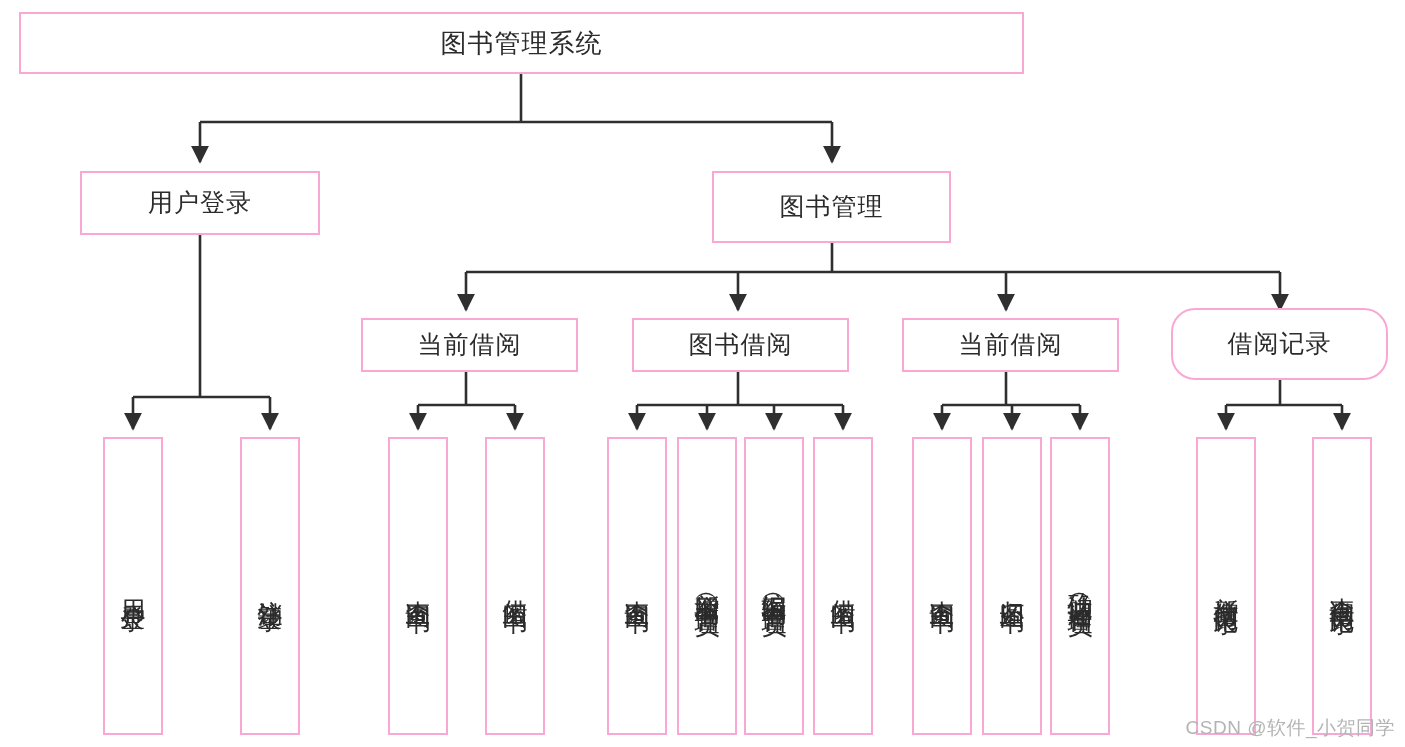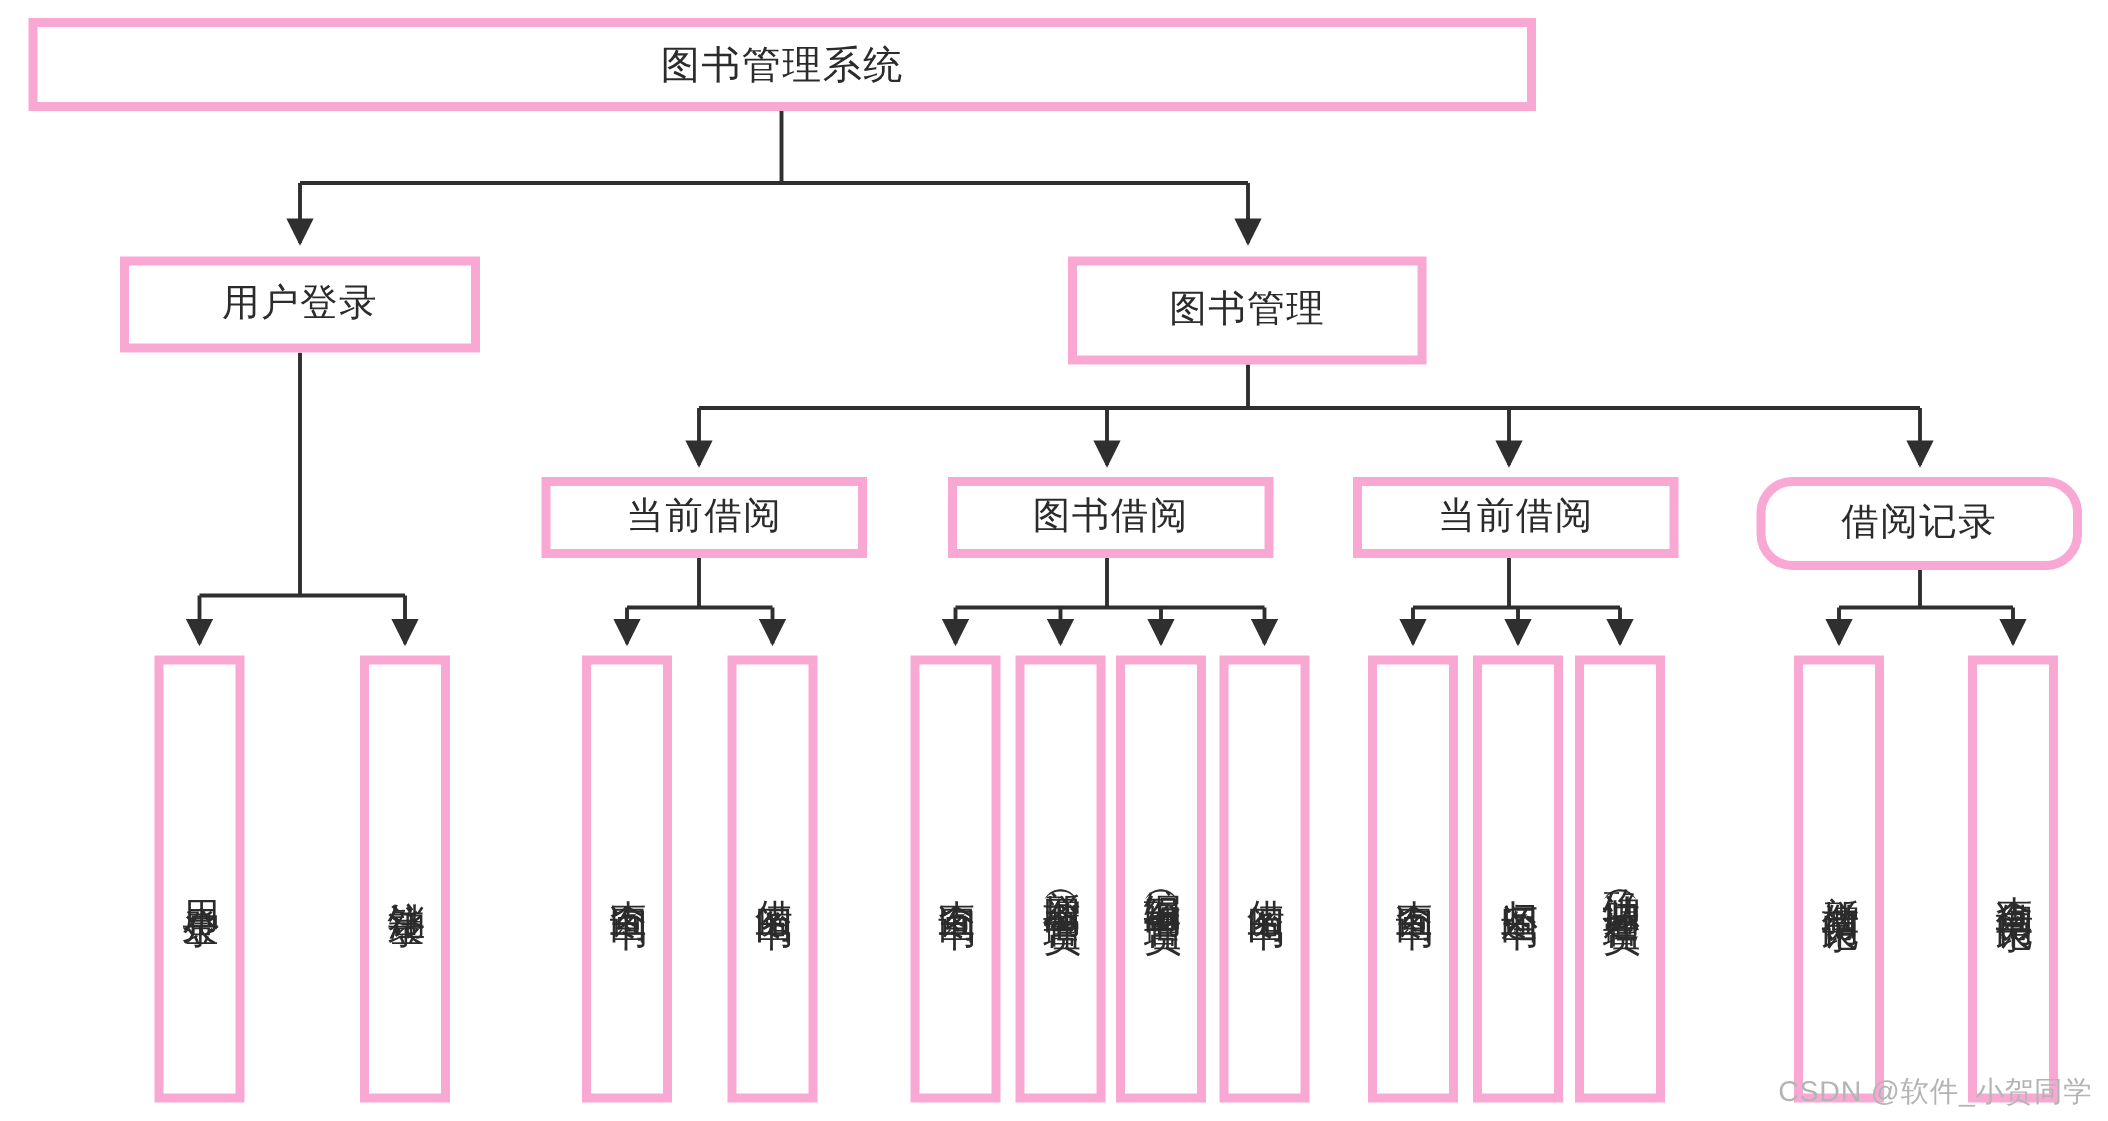--- a/index.html
+++ b/index.html
@@ -24,21 +24,21 @@
     left: 0;
     top: 0;
     width: 1405px;
     height: 747px;
     pointer-events: none;
   }
   .node {
     position: absolute;
     box-sizing: border-box;
     background: #ffffff;
-    border: 6px solid #f9a8d4;
+    border: 2px solid #f9a8d4;
     display: flex;
     align-items: center;
     justify-content: center;
     z-index: 2;
   }
   .node .label {
     color: #2b2b2b;
     line-height: 1.18;
     text-align: center;
     white-space: pre-wrap;
@@ -144,21 +144,21 @@
 
   <div class="node horiz" style="left:361px; top:318px; width:217px; height:54px;">
     <span class="label">当前借阅</span>
   </div>
   <div class="node horiz" style="left:902px; top:318px; width:217px; height:54px;">
     <span class="label">当前借阅</span>
   </div>
   <div class="node horiz" style="left:632px; top:318px; width:217px; height:54px;">
     <span class="label">图书借阅</span>
   </div>
-  <div class="node horiz" style="left:1171px; top:318px; width:217px; height:62px;border-radius:24px;">
+  <div class="node horiz" style="left:1171px; top:308px; width:217px; height:72px;border-radius:24px;">
     <span class="label">借阅记录</span>
   </div>
 
   <div class="node vert" style="left:103px; top:437px; width:60px; height:298px;">
     <span class="label">用户登录</span>
   </div>
   <div class="node vert" style="left:240px; top:437px; width:60px; height:298px;">
     <span class="label">注销登录</span>
   </div>
 

